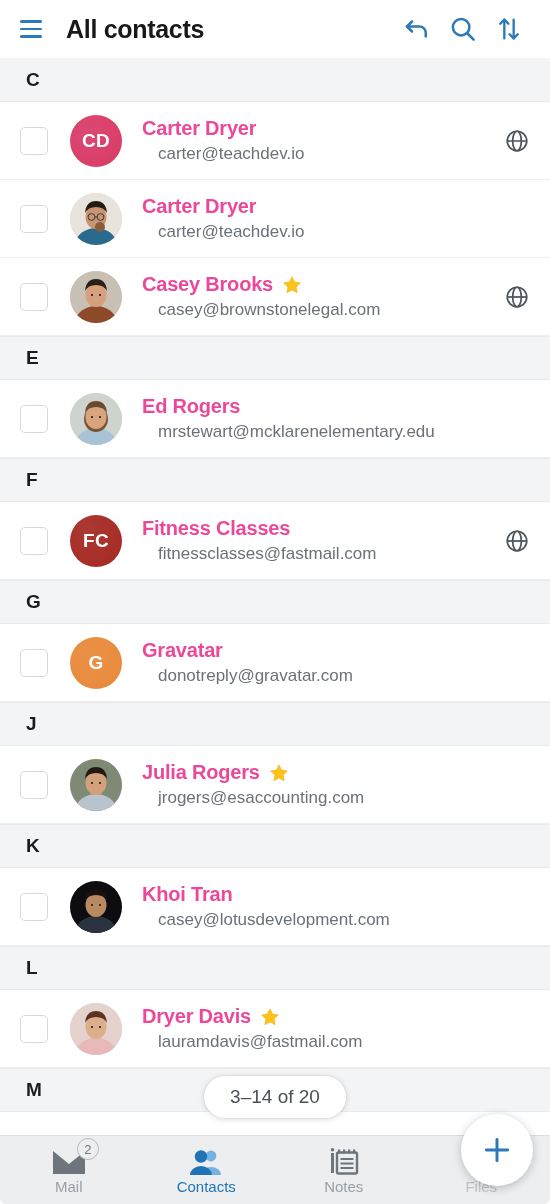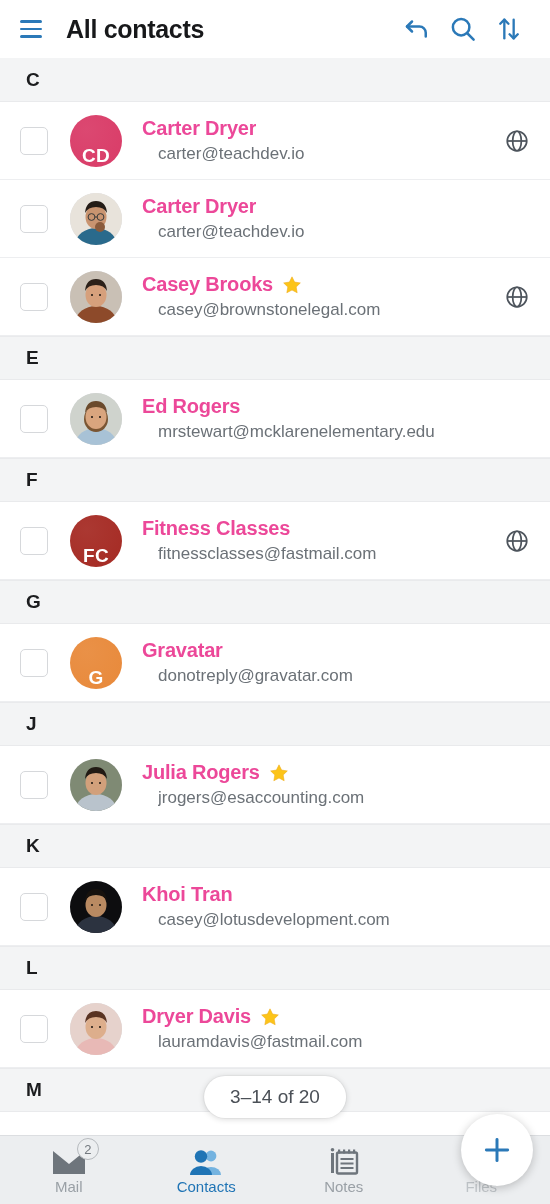--- a/index.html
+++ b/index.html
@@ -2,21 +2,21 @@
 <html><head>
 <meta charset="utf-8">
 <style>
   * { box-sizing: border-box; margin: 0; padding: 0; }
   html, body {
     width: 550px; height: 1204px;
     font-family: "Liberation Sans", sans-serif;
     background: #ffffff;
     overflow: hidden;
   }
-  #app { position: relative; width: 550px; height: 1204px; overflow: hidden; background: #fff; }
+  #app { position: relative; width: 550px; height: 1204px; overflow: hidden; background: #fff; border-radius: 6px; }
 
   
   .header {
     height: 58px; width: 100%;
     display: flex; align-items: center;
     background: #ffffff;
     padding: 0 18px 0 14px;
     position: relative; z-index: 5;
   }
   .hamburger { width: 34px; height: 34px; display: flex; flex-direction: column;
@@ -44,21 +44,21 @@
     padding: 0 20px 0 20px; background: #fff;
     border-bottom: 1px solid #edeef0; cursor: pointer;
   }
   .chk {
     width: 28px; height: 28px; min-width: 28px; border: 1.6px solid #d6d8db;
     border-radius: 5px; background: #fff; cursor: pointer;
   }
   .avatar {
     width: 52px; height: 52px; min-width: 52px; border-radius: 50%;
     margin-left: 22px; overflow: hidden; position: relative;
-    display: flex; align-items: flex-end; justify-content: center;
+    display: flex; align-items: center; justify-content: center;
   }
   .avatar .initials {
     color: #fff; font-size: 19px; font-weight: bold; letter-spacing: 0.3px;
     position: relative; z-index: 2;
   }
   .avatar.photo { background: #d9dbe0; }
   .ph { position: absolute; inset: 0; }
   .meta { margin-left: 20px; flex: 1; min-width: 0; }
   .name-line { display: flex; align-items: center; gap: 9px; }
   .cname { font-size: 20px; font-weight: bold; color: #ec4899; letter-spacing: -0.2px;

